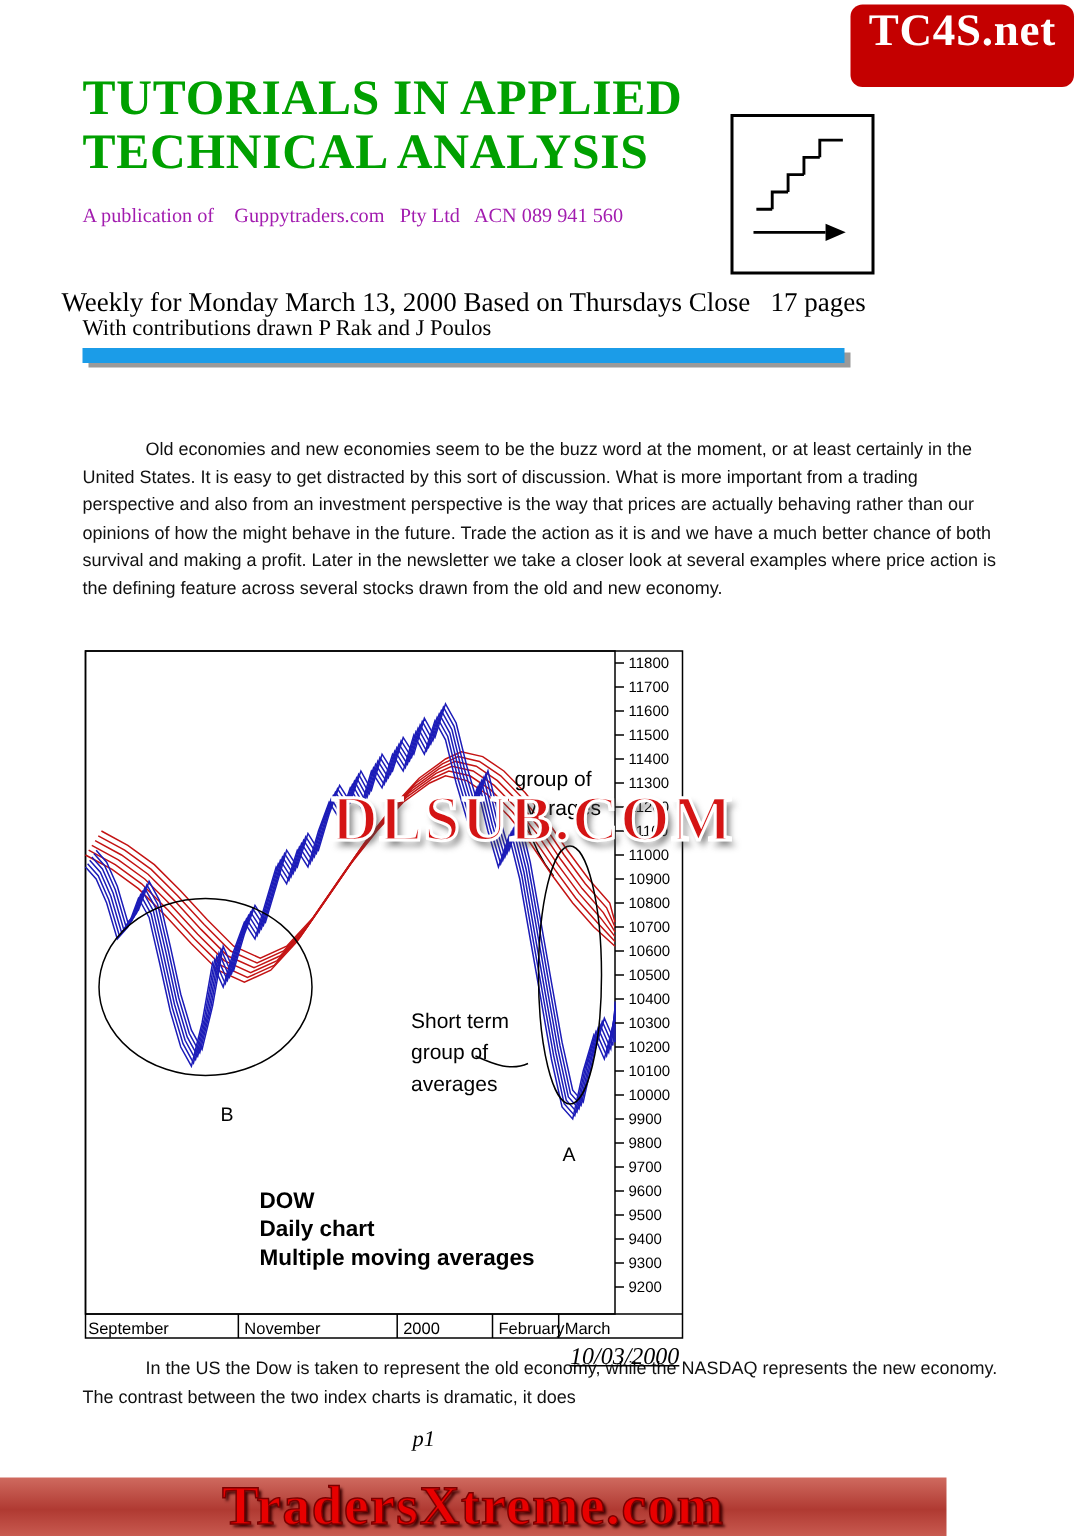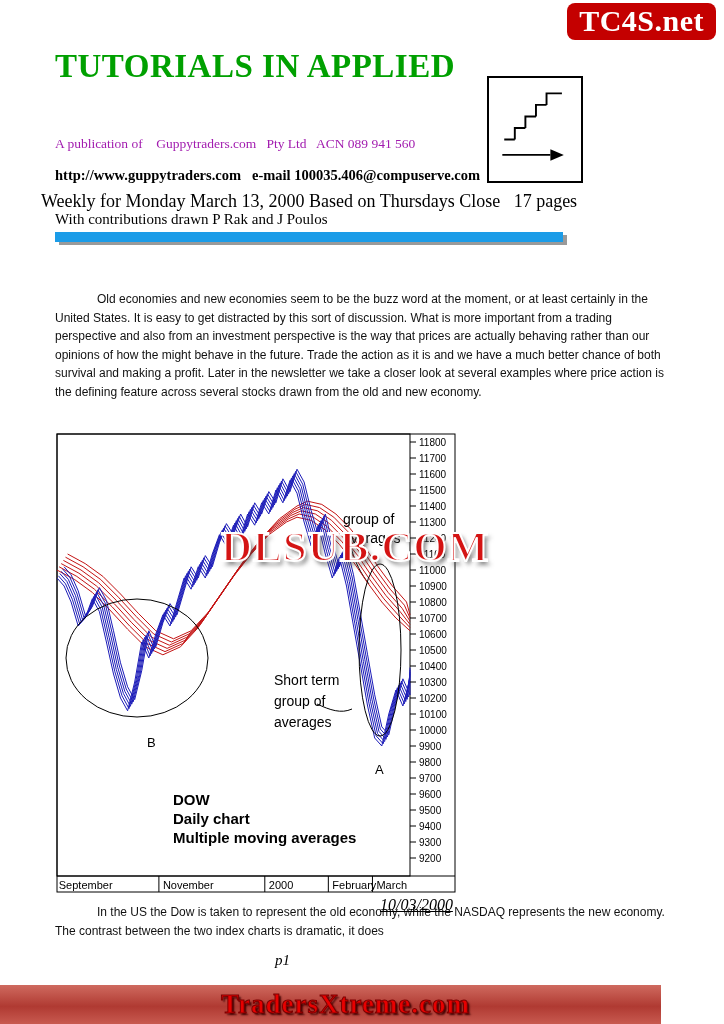--- a/index.html
+++ b/index.html
@@ -1,21 +1,21 @@
 <!DOCTYPE html>
 <html><head>
 <meta charset="utf-8">
 <style>
   html,body{margin:0;padding:0;background:#e8e8e8;}
   .page{position:relative;width:724px;height:1024px;background:#ffffff;overflow:hidden;
         font-family:"Liberation Serif",serif;margin:0 auto;}
   .pre{white-space:pre-wrap;}
 
   .tc4s{position:absolute;top:3px;right:8px;background:#c40000;color:#fff;font-weight:bold;
-        font-size:30px;line-height:34px;padding:1px 12px 2px;border-radius:8px;
+        font-size:30px;line-height:34px;padding:1px 12px 20px;border-radius:8px;
         letter-spacing:.5px;}
   .nl-title{position:absolute;left:55px;top:48px;color:#00a000;font-size:33px;font-weight:bold;
         line-height:36px;letter-spacing:.5px;}
   .stepbox{position:absolute;top:76px;right:141px;width:96px;height:107px;border:2px solid #000;
         box-sizing:border-box;background:#fff;}
   .publine{position:absolute;left:55px;top:136px;color:#a21caf;font-size:13.5px;}
   .contactline{position:absolute;left:55px;top:152px;font-size:13.5px;color:#000;}
   .urlline{position:absolute;left:55px;top:167px;font-size:14.5px;font-weight:bold;color:#000;}
   .weekly{position:absolute;left:41px;top:191px;font-size:18px;}
   .contrib{position:absolute;left:55px;top:211px;font-size:15px;}
@@ -34,46 +34,46 @@
         font-weight:bold;font-size:43px;line-height:44px;color:#d41414;
         -webkit-text-stroke:2px #ffffff;letter-spacing:1px;
         text-shadow:3px 4px 4px rgba(70,70,70,0.65);margin-top:47px;}
 
   .pnum{position:absolute;left:275px;top:952px;font-style:italic;font-size:15px;}
   .fdate{position:absolute;left:380px;top:896px;font-style:italic;font-size:16px;text-decoration:underline;}
 
   .banner{position:absolute;left:0;top:985px;width:631px;height:39px;
         background:linear-gradient(#cf6a5f,#b03a32 55%,#c85a50);
         display:flex;align-items:center;justify-content:center;
-        font-family:"Liberation Serif",serif;font-weight:bold;font-size:27px;color:#e80000;
-        letter-spacing:1px;-webkit-text-stroke:1px #7a0000;text-shadow:2px 2px 2px #3c0000;padding-left:30px;}
+        font-family:"Liberation Serif",serif;font-weight:bold;font-size:37px;color:#e80000;
+        letter-spacing:1px;-webkit-text-stroke:1px #7a0000;text-shadow:2px 2px 2px #3c0000;}
 </style>
 </head>
 <body>
 
 <div class="page">
 
   <div class="tc4s">TC4S.net</div>
 
   <div class="nl-title">
     <div>TUTORIALS IN APPLIED</div>
+    <div>TECHNICAL ANALYSIS</div>
   </div>
 
   <div class="stepbox">
     <svg viewBox="0 0 92 103" width="92" height="99" aria-hidden="true">
       <g stroke="#000" stroke-width="2" fill="none">
         <path d="M14 64 h11 M25 64 V52 h11 M36 52 V40 h11 M47 40 V28 h11 M58 28 V16 h16"></path>
         <path d="M12 80 H62"></path>
       </g>
       <polygon points="62,74 62,86 76,80" fill="#000"></polygon>
     </svg>
   </div>
 
   <div class="publine pre">A publication of    Guppytraders.com   Pty Ltd   ACN 089 941 560</div>
-  <div class="urlline pre">http://www.guppytraders.com   e-mail 100035.406@compuserve.com</div>
   <div class="weekly pre">Weekly for Monday March 13, 2000 Based on Thursdays Close   17 pages</div>
   <div class="contrib">With contributions drawn P Rak and J Poulos</div>
 
   <div class="divider"></div>
 
 
   <p class="para" id="para1">Old economies and new economies seem to be the buzz word at the moment, or at least certainly in the United States.  It is easy to get distracted by this sort of discussion.  What is more important from a trading perspective and also from an investment perspective is the way that prices are actually behaving rather than our opinions of how the might behave in the future.  Trade the action as it is and we have a much better chance of both survival and making a profit.  Later in the newsletter we take a closer look at several examples where price action is the defining feature across several stocks drawn from the old and new economy.</p>
 
   <div class="chartwrap">
     <svg width="404" height="464" viewBox="0 0 404 464">

